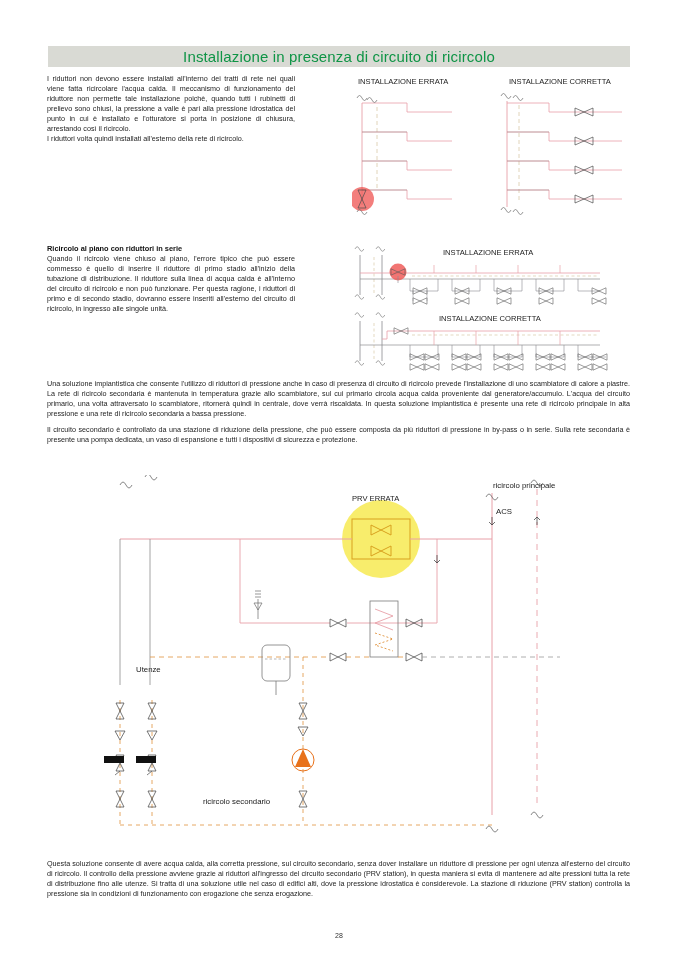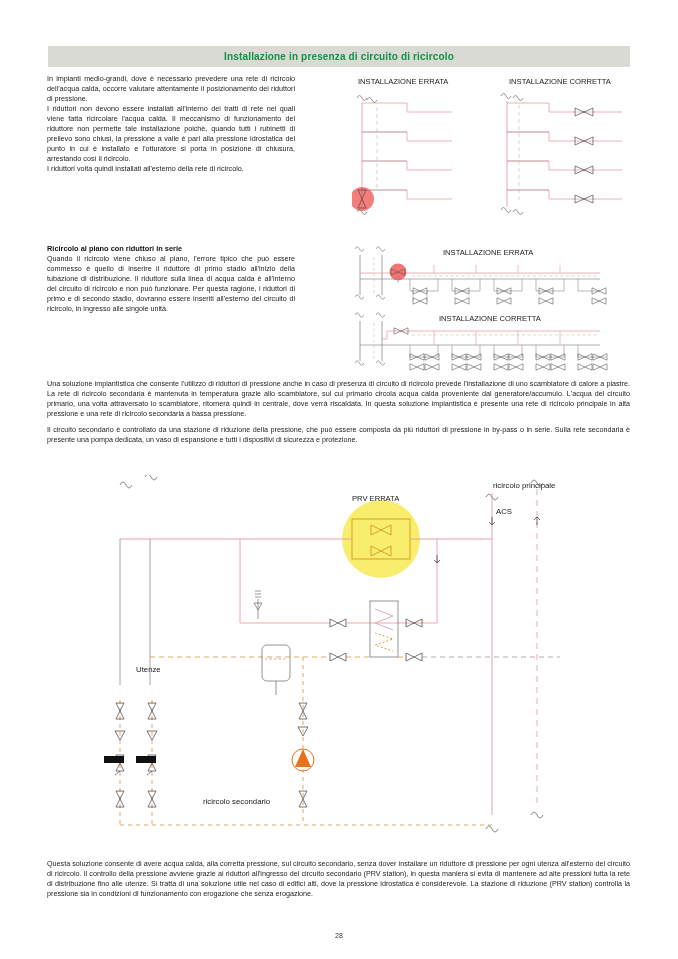--- a/index.html
+++ b/index.html
@@ -9,21 +9,21 @@
     color:#1a1a1a;overflow:hidden;position:relative;
   }
   .page{position:relative;width:678px;height:959px;}
 
   
   .band{
     position:absolute;left:48px;top:46px;width:582px;height:21px;
     background:#d9dad4;display:flex;align-items:center;justify-content:center;
   }
   .band-title{
-    color:#0f9446;font-size:10px;font-weight:bold;letter-spacing:.15px;
+    color:#0f9446;font-size:15px;font-weight:normal;letter-spacing:.15px;
   }
 
   
   .txt{position:absolute;font-size:7.2px;line-height:10.05px;color:#1c1c1c;text-align:justify;}
   .h3{font-weight:bold;font-size:7.4px;line-height:11px;color:#111;}
   .para{margin:0;}
 
   #block-intro{left:47px;top:74px;width:248px;}
   #block-sec2{left:47px;top:243px;width:248px;}
   #block-sec3{left:47px;top:379px;width:583px;}
@@ -46,21 +46,20 @@
 </head>
 <body>
 
 <div class="page">
 
   <div class="band">
     <span class="band-title">Installazione in presenza di circuito di ricircolo</span>
   </div>
 
   <div class="txt" id="block-intro">
-    <p class="para">In impianti medio-grandi, dove è necessario prevedere una rete di ricircolo dell'acqua calda, occorre valutare attentamente il posizionamento dei riduttori di pressione.</p>
     <p class="para">I riduttori non devono essere installati all'interno dei tratti di rete nei quali viene fatta ricircolare l'acqua calda. Il meccanismo di funzionamento del riduttore non permette tale installazione poichè, quando tutti i rubinetti di prelievo sono chiusi, la pressione a valle è pari alla pressione idrostatica del punto in cui è installato e l'otturatore si porta in posizione di chiusura, arrestando così il ricircolo.</p>
     <p class="para">I riduttori volta quindi installati all'esterno della rete di ricircolo.</p>
   </div>
 
   <div class="svgwrap" style="left:352px;top:73px;">
     <svg width="280" height="150" viewBox="0 0 280 150">
       <defs>
         <g id="bowtie">
           <path d="M0,-4 L0,4 L9,0 Z" fill="none" stroke="#4a4a4a" stroke-width="0.7"></path>
           <path d="M18,-4 L18,4 L9,0 Z" fill="none" stroke="#4a4a4a" stroke-width="0.7"></path>

